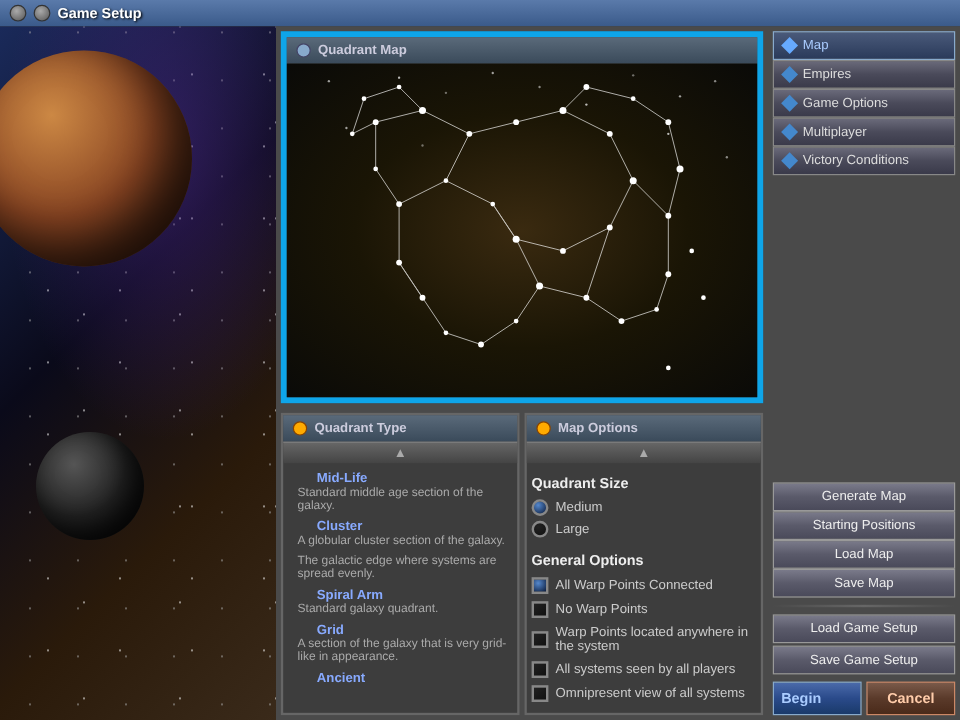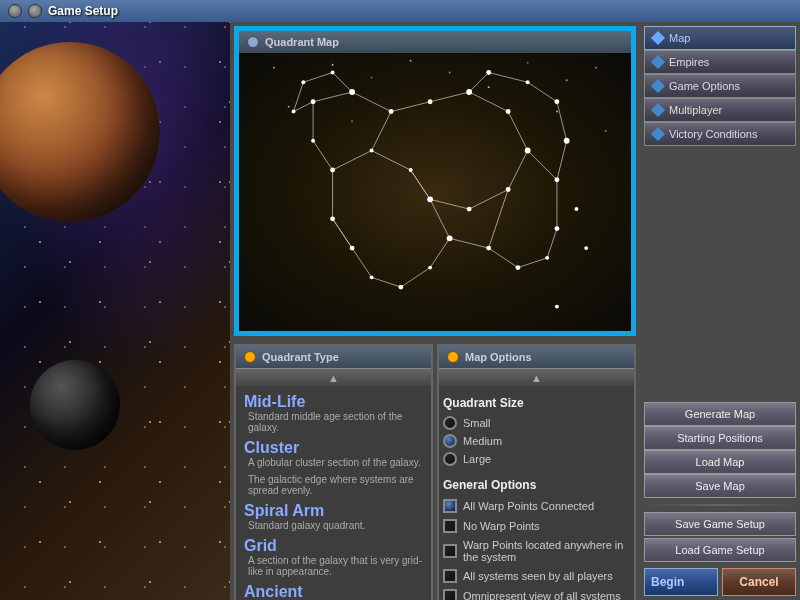--- a/index.html
+++ b/index.html
@@ -185,21 +185,22 @@
       border: 1px solid #444;
     }
 
     .quadrant-item {
       padding: 3px 4px;
       cursor: pointer;
     }
     .quadrant-name {
       color: #88aaff;
       font-weight: bold;
-      font-size: 16px;
+      font-size: 11px;
+      margin-left: 20px;
     }
     .quadrant-desc {
       color: #aaa;
       font-size: 10px;
       margin-left: 4px;
     }
     .scroll-btn {
       background: linear-gradient(to bottom, #666, #444);
       height: 18px;
       display: flex;
@@ -496,24 +497,20 @@
       <div id="map-options-panel">
         <div class="panel-header">
           <div class="panel-icon"></div>
           <span class="panel-title">Map Options</span>
         </div>
         <div class="scroll-btn">▲</div>
         <div class="panel-content">
           <div class="section-title">Quadrant Size</div>
           <div id="size-options">
               <div class="size-option">
-                <div class="radio-btn empty"></div>
-                <span class="option-label">Small</span>
-              </div>
-              <div class="size-option">
                 <div class="radio-btn"></div>
                 <span class="option-label">Medium</span>
               </div>
               <div class="size-option">
                 <div class="radio-btn empty"></div>
                 <span class="option-label">Large</span>
               </div>
             </div>
           <div class="section-title" style="margin-top:10px;">General Options</div>
           <div id="general-options">
@@ -569,21 +566,21 @@
         </div>
       </div>
     <div class="spacer"></div>
     <div id="action-buttons">
         <div class="action-btn">Generate Map</div>
         <div class="action-btn">Starting Positions</div>
         <div class="action-btn">Load Map</div>
         <div class="action-btn">Save Map</div>
       </div>
     <div class="divider"></div>
+    <div class="action-btn">Load Game Setup</div>
     <div class="action-btn">Save Game Setup</div>
-    <div class="action-btn">Load Game Setup</div>
     <div class="bottom-btns">
       <div class="begin-btn">Begin</div>
       <div class="cancel-btn">Cancel</div>
     </div>
   </div>
 
 </div>
 
 </body></html>

